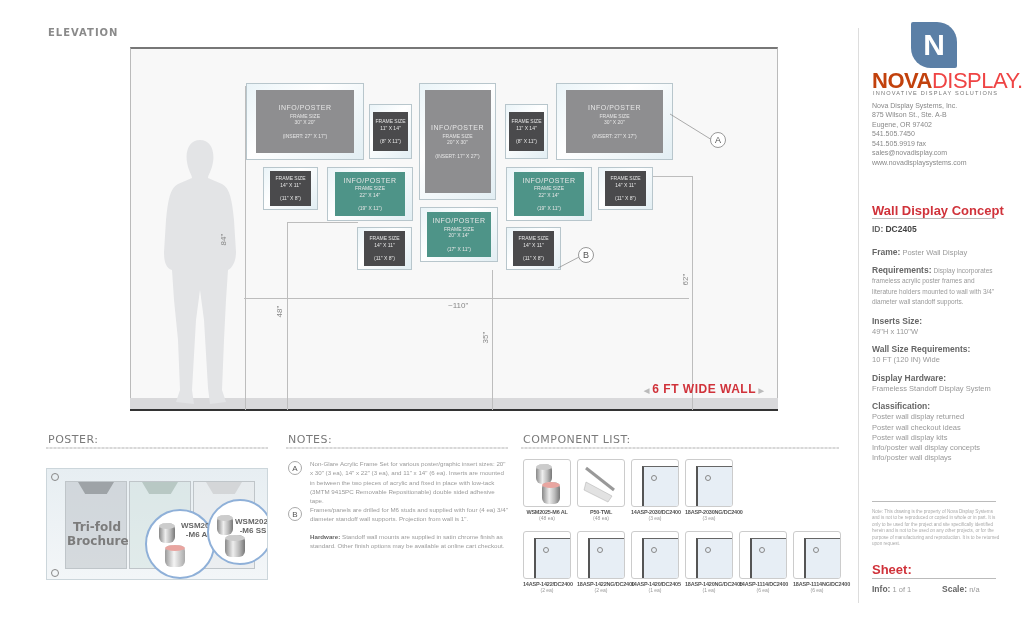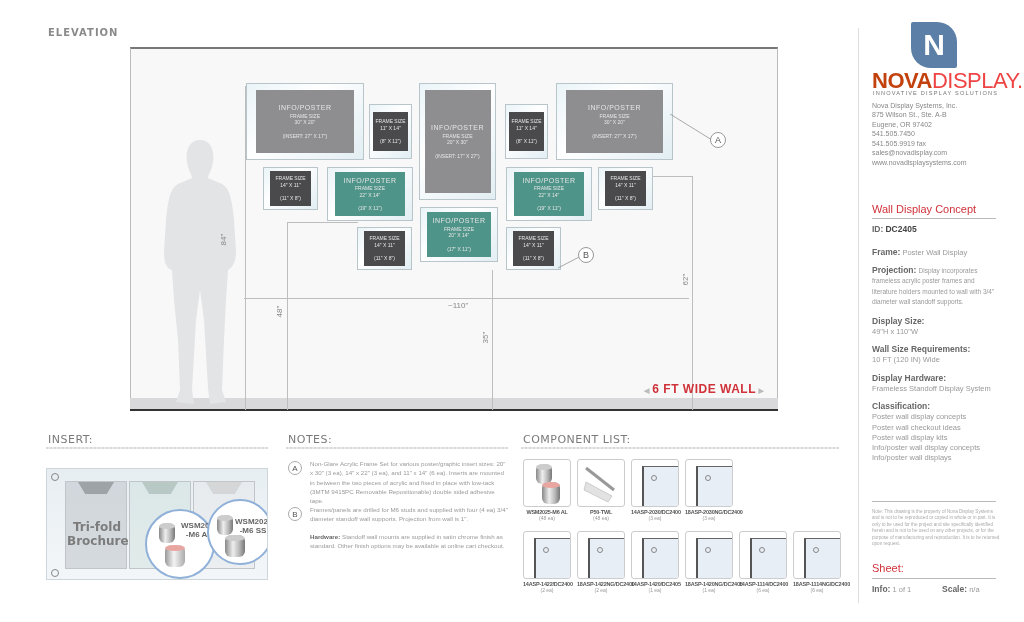--- a/index.html
+++ b/index.html
@@ -50,21 +50,21 @@
   .comp .panel::after { content: ""; position: absolute; left: 7px; top: 8px; width: 4px; height: 4px; border: 1px solid #888; border-radius: 50%; }
   .comp .name { font-size: 5.5px; font-weight: bold; color: #555; text-align: center; margin-top: 2px; white-space: nowrap; letter-spacing: -0.2px; }
   .comp .qty { font-size: 5px; color: #999; text-align: center; }
   .vrule { position: absolute; left: 858px; top: 28px; width: 1px; height: 575px; background: #ddd; }
   .logo-mark { position: absolute; left: 911px; top: 22px; width: 46px; height: 46px; background: #5b7fa6; border-radius: 2px 20px 2px 20px; display: flex; align-items: center; justify-content: center; color: #fff; font-weight: bold; font-size: 30px; }
   .brand { position: absolute; left: 872px; top: 68px; font-size: 22px; letter-spacing: -0.5px; color: #555; }
   .brand b { color: #c2410c; font-weight: bold; }
   .brand span { font-weight: normal; color: #ef4444; }
   .tagline { position: absolute; left: 873px; top: 90px; font-size: 5.6px; letter-spacing: 1.2px; color: #777; }
   .contact { position: absolute; left: 872px; top: 101px; font-size: 7px; line-height: 1.35; color: #888; }
-  .side-h { position: absolute; left: 872px; font-size: 11px; font-weight: normal; color: #d0323a; text-align: right; }
+  .side-h { position: absolute; left: 872px; font-size: 13px; font-weight: bold; color: #d0323a; text-align: right; }
   .side-rule { position: absolute; left: 872px; width: 124px; height: 1px; background: #bbb; }
   .kv { position: absolute; left: 872px; font-size: 7.5px; color: #999; line-height: 1.35; width: 125px; }
   .kv b { color: #666; font-size: 8.5px; }
   .kv .bl { display: block; }
   .fine { position: absolute; left: 872px; top: 509px; width: 128px; font-size: 4.6px; line-height: 1.4; color: #aaa; }
 </style>
 </head>
 <body>
 
 <div class="section-title" style="left:48px;top:27px;">ELEVATION</div>
@@ -196,21 +196,21 @@
     <line x1="10" y1="4" x2="52" y2="30" stroke="#888" stroke-width="0.7"></line>
   </svg>
 <div class="callout" style="left:710px;top:132px;">A</div>
 <svg class="abs" style="left:555px;top:252px;" width="30" height="20">
     <line x1="3" y1="16" x2="26" y2="4" stroke="#888" stroke-width="0.7"></line>
   </svg>
 <div class="callout" style="left:578px;top:247px;">B</div>
 
 <div class="wall-label"><span class="arr">◀ </span><span>6 FT WIDE WALL</span><span class="arr"> ▶</span></div>
 
-<div class="section-title big" style="left:48px;top:433px;">INSERT:</div>
+<div class="section-title big" style="left:48px;top:433px;">POSTER:</div>
 <div class="section-rule" style="left:46px;top:447px;width:222px;"></div>
 <div class="details-box">
   <div class="abs" style="left:4px;top:4px;width:8px;height:8px;border:1px solid #888;border-radius:50%;"></div>
   <div class="abs" style="left:4px;top:100px;width:8px;height:8px;border:1px solid #888;border-radius:50%;"></div>
   <div class="brochure" style="left:18px;">
       <div class="notch"></div>
     </div>
   <div class="brochure" style="left:82px;background:rgba(200,220,215,0.4);">
       <div class="notch" style="background:#b8c8c4;"></div>
     </div>
@@ -340,27 +340,27 @@
   <div>541.505.7450</div>
   <div>541.505.9919 fax</div>
   <div>sales@novadisplay.com</div>
   <div>www.novadisplaysystems.com</div>
 </div>
 
 <div class="side-h" style="top:203px;">Wall Display Concept</div>
 <div class="side-rule" style="top:218px;"></div>
 <div class="kv" style="top:224px;"><b>ID:</b> <b style="color:#444;">DC2405</b></div>
 <div class="kv" style="top:247px;"><b>Frame:</b> <span>Poster Wall Display</span></div>
-<div class="kv" style="top:265px;"><b>Projection:</b> <span style="font-size:6.5px;">Display incorporates frameless acrylic poster frames and literature holders mounted to wall with 3/4" diameter wall standoff supports.</span></div>
-<div class="kv" style="top:316px;"><b class="bl">Display Size:</b><span>49"H x 110"W</span></div>
+<div class="kv" style="top:265px;"><b>Requirements:</b> <span style="font-size:6.5px;">Display incorporates frameless acrylic poster frames and literature holders mounted to wall with 3/4" diameter wall standoff supports.</span></div>
+<div class="kv" style="top:316px;"><b class="bl">Inserts Size:</b><span>49"H x 110"W</span></div>
 <div class="kv" style="top:344px;"><b class="bl">Wall Size Requirements:</b><span>10 FT (120 IN) Wide</span></div>
 <div class="kv" style="top:373px;"><b class="bl">Display Hardware:</b><span>Frameless Standoff Display System</span></div>
 <div class="kv" style="top:401px;">
   <b class="bl">Classification:</b>
-  <span class="bl">Poster wall display concepts</span>
+  <span class="bl">Poster wall display returned</span>
   <span class="bl">Poster wall checkout ideas</span>
   <span class="bl">Poster wall display kits</span>
   <span class="bl">Info/poster wall display concepts</span>
   <span class="bl">Info/poster wall displays</span>
 </div>
 <div class="side-rule" style="top:501px;"></div>
 <div class="fine">Note: This drawing is the property of Nova Display Systems and is not to be reproduced or copied in whole or in part. It is only to be used for the project and site specifically identified herein and is not to be used on any other projects, or for the purpose of manufacturing and reproduction. It is to be returned upon request.</div>
 <div class="side-h" style="top:562px;">Sheet:</div>
 <div class="side-rule" style="top:578px;"></div>
 <div class="kv" style="top:584px;"><b>Info:</b> <span>1 of 1</span></div>

